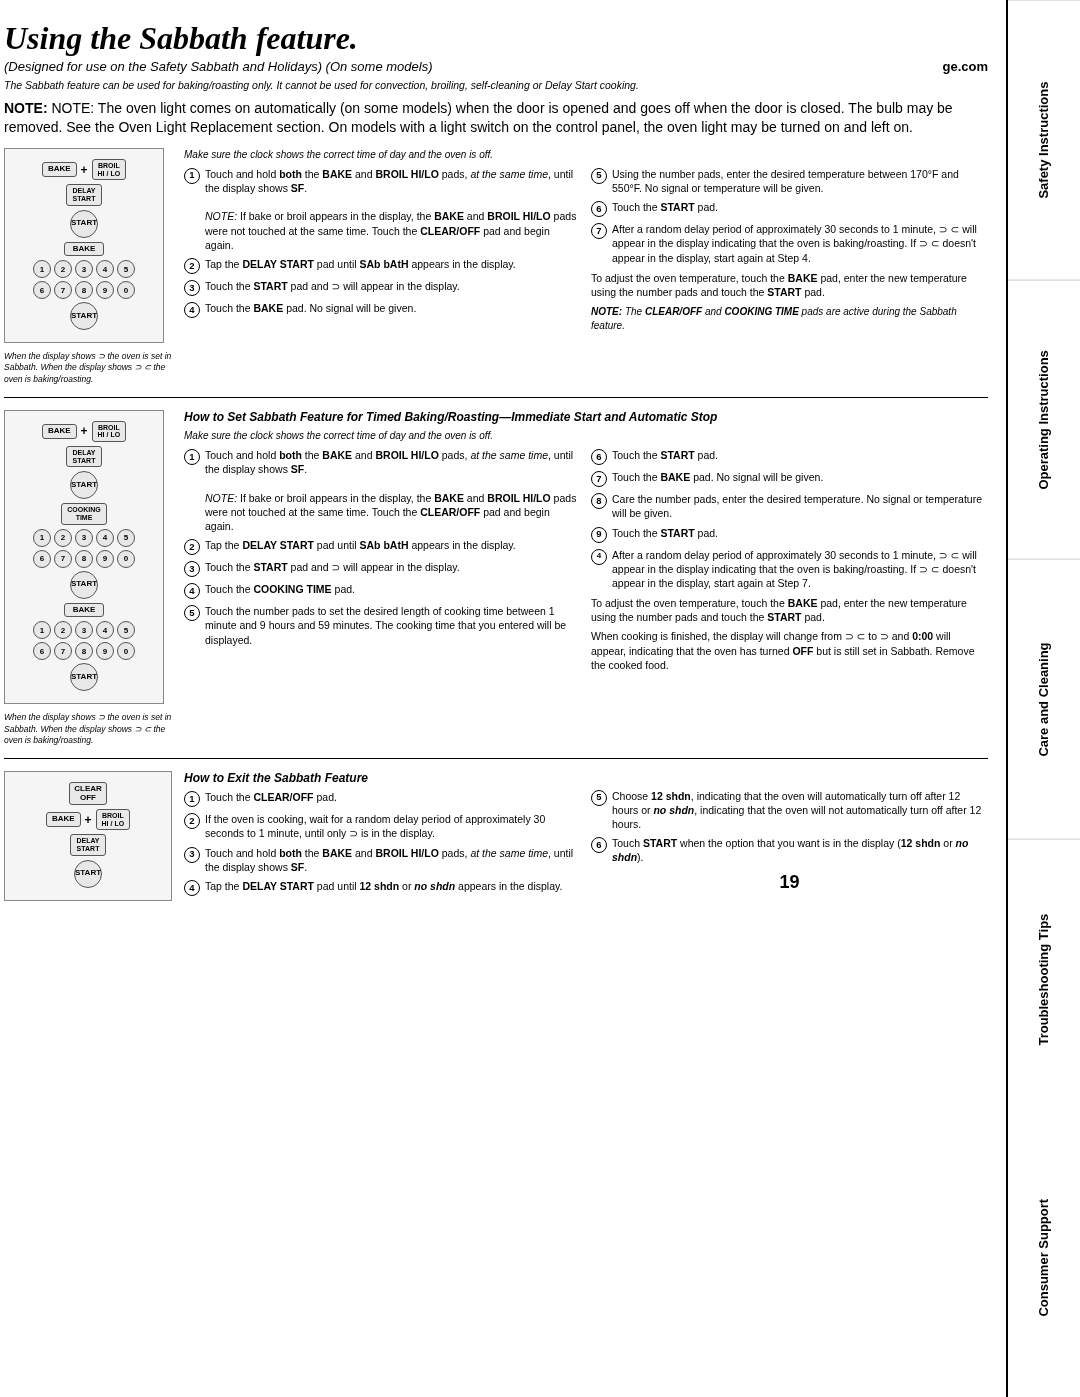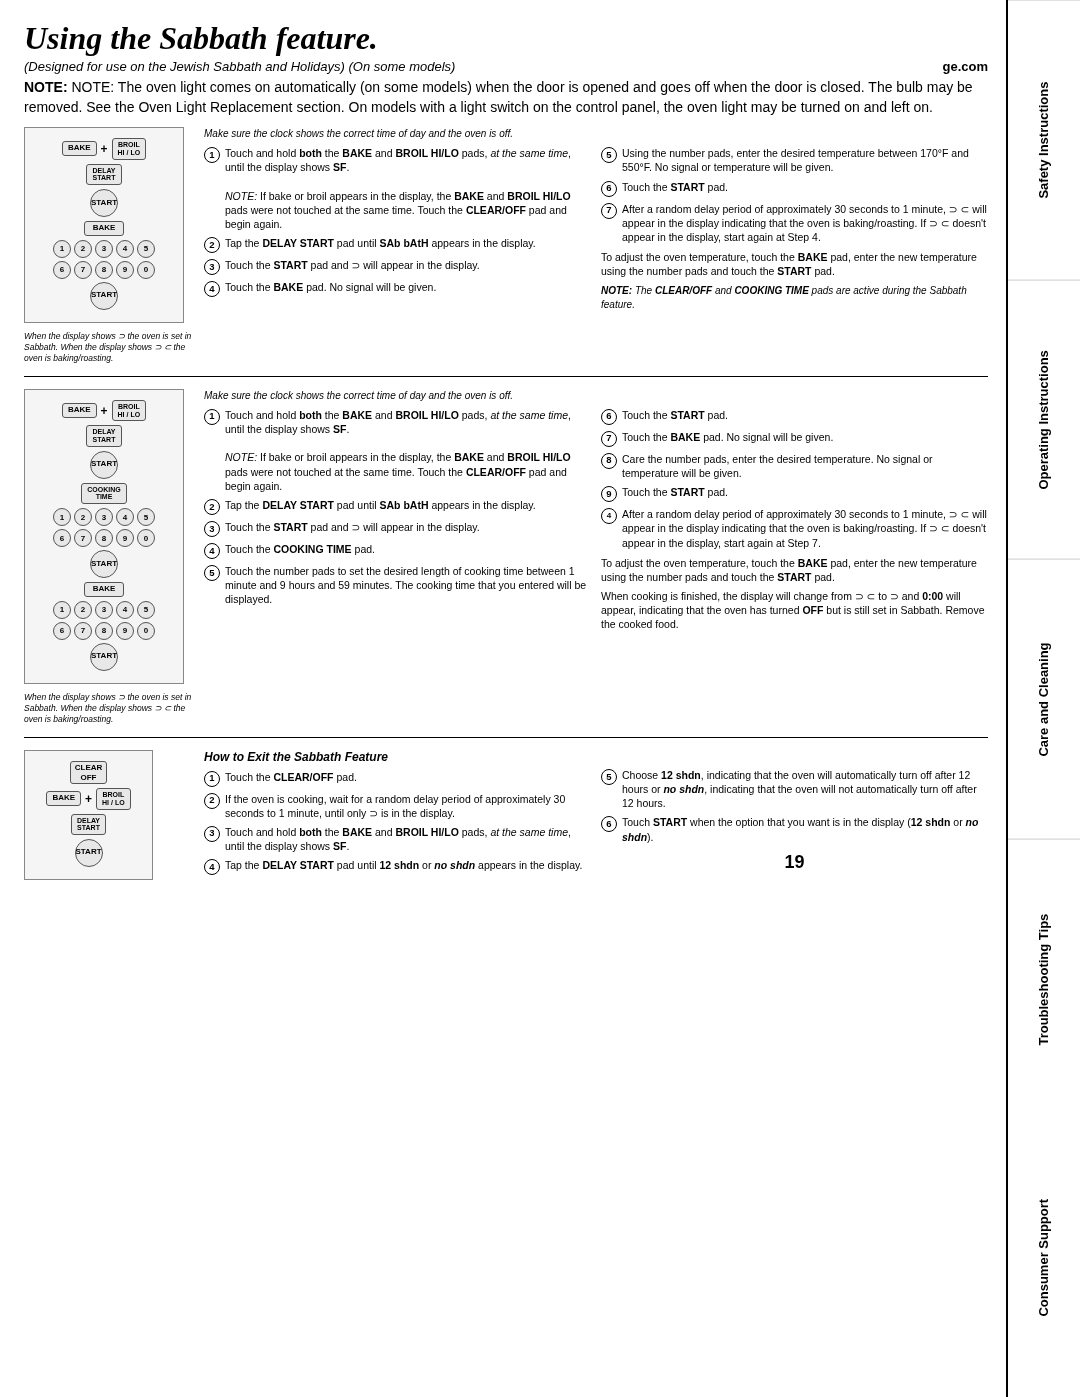--- a/index.html
+++ b/index.html
@@ -7,21 +7,21 @@
       font-family: Arial, sans-serif;
       font-size: 11px;
       background: #fff;
       width: 1080px;
       min-height: 1397px;
       display: flex;
       flex-direction: row;
     }
     .main-content {
       flex: 1;
-      padding: 20px 18px 20px 24px;
+      padding: 20px 18px 20px 4px;
       border-right: 2px solid #000;
     }
     .sidebar {
       width: 72px;
       display: flex;
       flex-direction: column;
       background: #fff;
     }
     .sidebar-section {
       flex: 1;
@@ -257,23 +257,24 @@
     .cooking-finished strong { font-weight: bold; }
   </style>
 </head>
 <body>
 
 <div class="main-content">
 
   <div>
     <div class="page-title">Using the Sabbath feature.</div>
     <div style="display:flex; justify-content:space-between; align-items:baseline;">
-      <div class="page-subtitle">(Designed for use on the Jewish Sabbath and Holidays)  (On some models)</div>
+      <div class="page-subtitle">(Designed for use on the Safety Sabbath and Holidays)  (On some models)</div>
       <div class="ge-com">ge.com</div>
     </div>
+    <div class="intro-text">The Sabbath feature can be used for baking/roasting only. It cannot be used for convection, broiling, self-cleaning or Delay Start cooking.</div>
     <div class="note-text">
       <strong>NOTE:</strong> <span>NOTE: The oven light comes on automatically (on some models) when the door is opened and goes off when the door is closed. The bulb may be removed. See the Oven Light Replacement section. On models with a light switch on the control panel, the oven light may be turned on and left on.</span>
     </div>
   </div>
 
   <div class="two-col">
     <div class="left-col">
 
       <div class="oven-diagram">
         <div class="oven-row">
@@ -412,20 +413,23 @@
           <div class="num-btn">9</div>
           <div class="num-btn">0</div>
         </div>
         <div class="oven-row">
           <div class="oven-btn round">START</div>
         </div>
       </div>
       <div class="oven-caption">When the display shows ⊃ the oven is set in Sabbath. When the display shows ⊃ ⊂ the oven is baking/roasting.</div>
     </div>
     <div class="right-col">
+      <div class="section-header">
+        <em><strong>How to Set Sabbath Feature for Timed Baking/Roasting—Immediate Start and Automatic Stop</strong></em>
+      </div>
       <div class="section-note">Make sure the clock shows the correct time of day and the oven is off.</div>
       <div style="display:flex; gap:10px;">
         <div style="flex:1;">
           <ul class="steps-list">
             <li class="step-item">
               <span class="step-num">1</span>
               <span class="step-text">Touch and hold <strong>both</strong> the <strong>BAKE</strong> and <strong>BROIL HI/LO</strong> pads, <em>at the same time</em>, until the display shows <strong>SF</strong>.<br><br>
               <em>NOTE:</em> If bake or broil appears in the display, the <strong>BAKE</strong> and <strong>BROIL HI/LO</strong> pads were not touched at the same time. Touch the <strong>CLEAR/OFF</strong> pad and begin again.</span>
             </li>
             <li class="step-item">
@@ -474,21 +478,21 @@
         </div>
       </div>
     </div>
   </div>
 
   <hr class="section-divider">
 
   <div class="three-col">
     <div class="col-left">
 
-      <div class="oven-diagram" style="width:129px;">
+      <div class="oven-diagram" style="width:168px;">
         <div class="oven-row">
           <div class="clear-off-btn">CLEAR<br>OFF</div>
         </div>
         <div style="margin:3px 0;"></div>
         <div class="oven-row">
           <div class="oven-btn">BAKE</div>
           <div class="plus-sign">+</div>
           <div class="oven-btn" style="font-size:7px;">BROIL<br>HI / LO</div>
         </div>
         <div class="oven-row">

